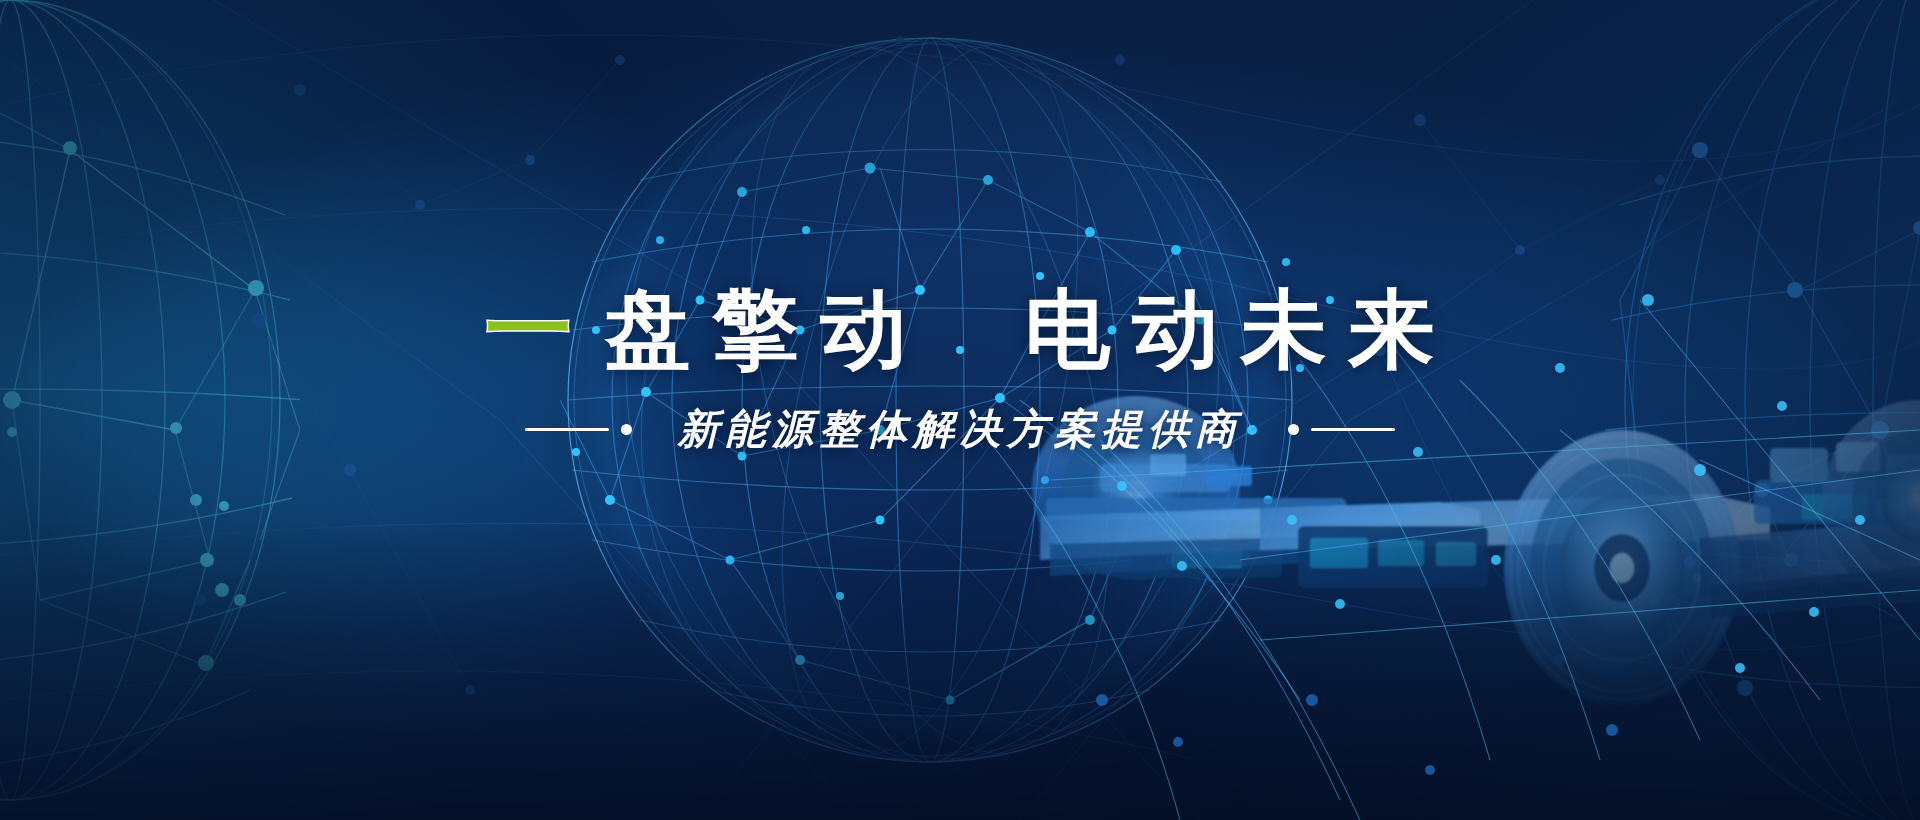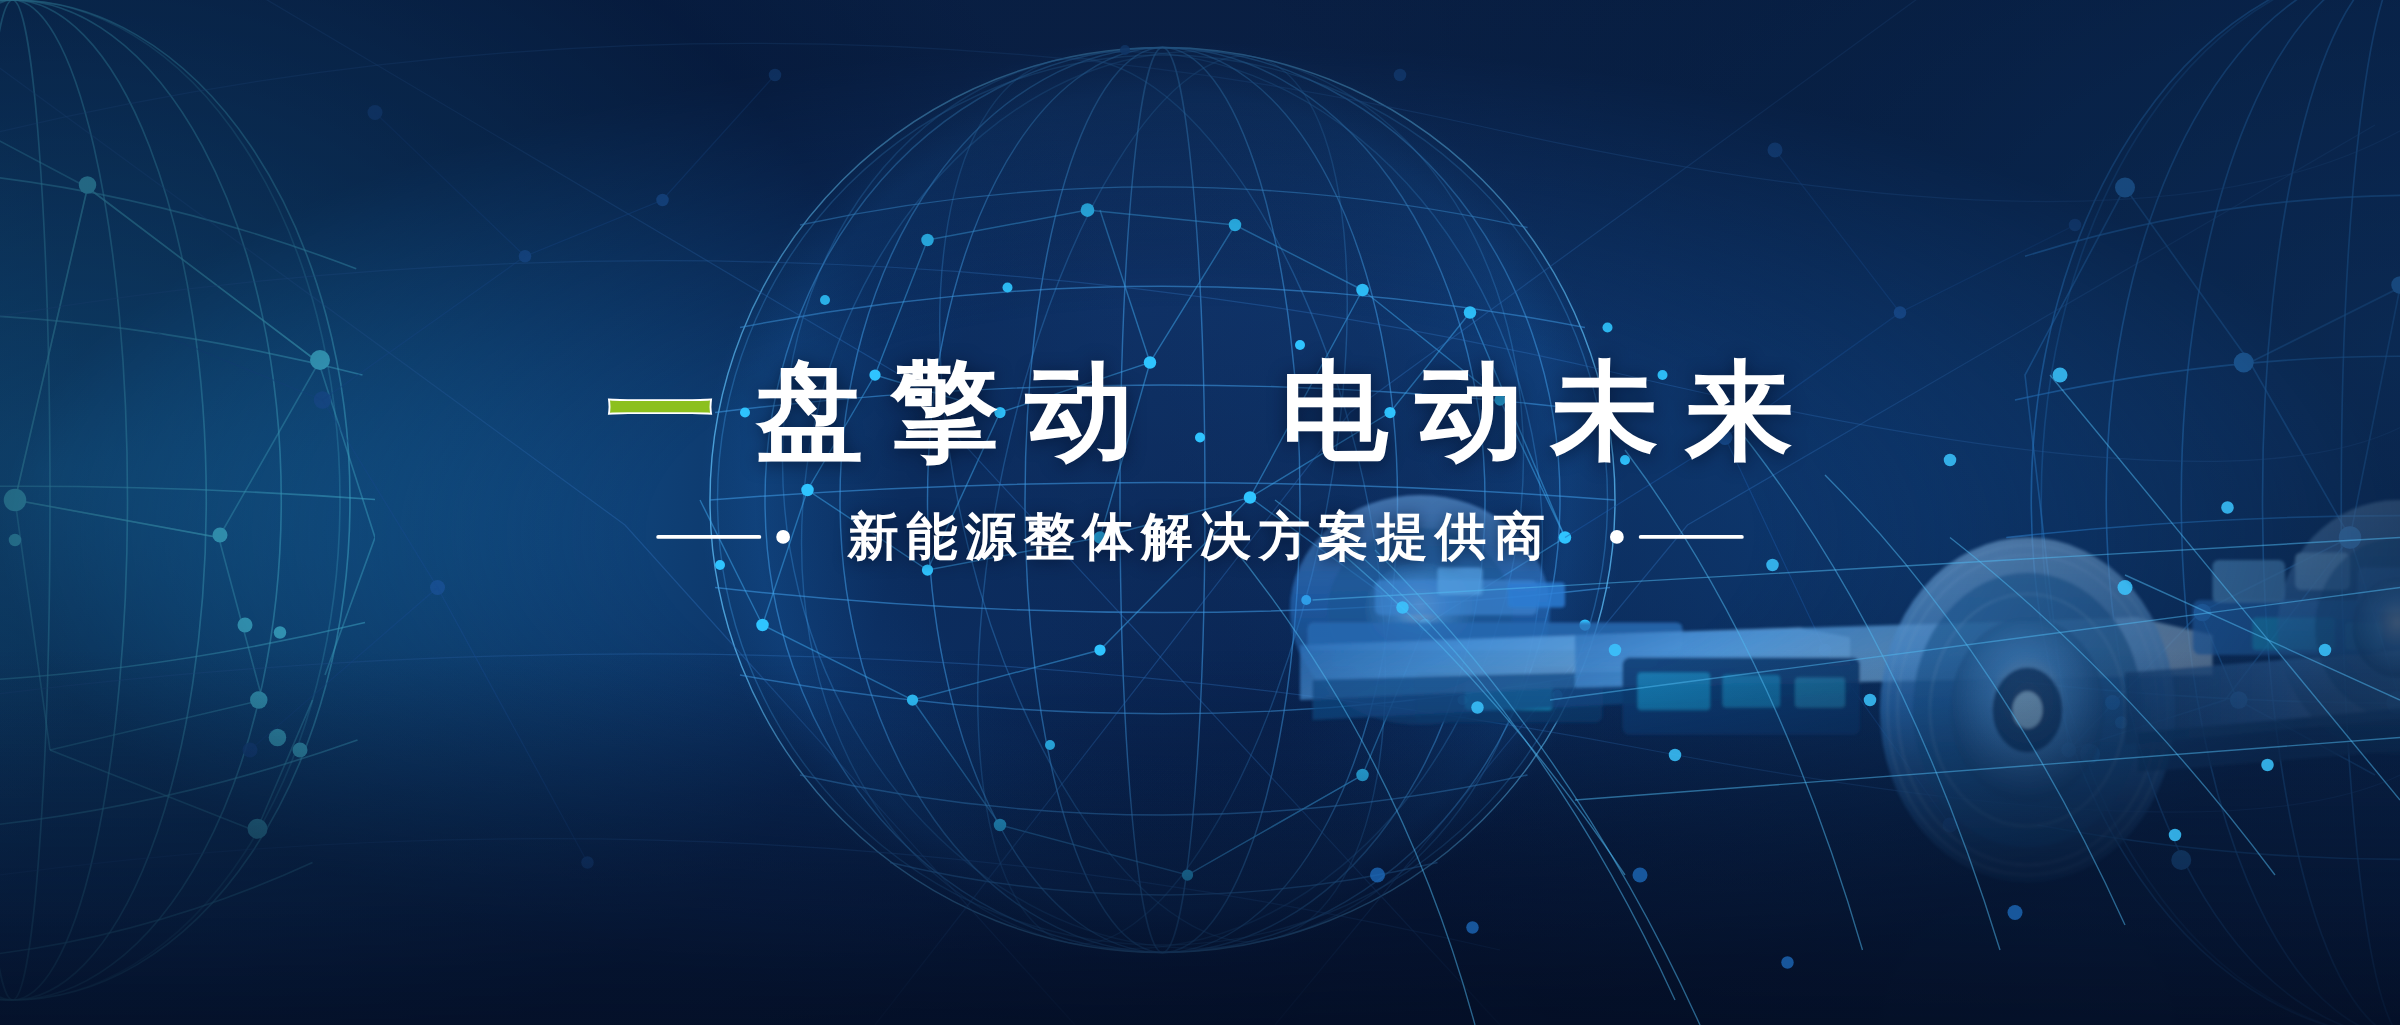--- a/index.html
+++ b/index.html
@@ -89,20 +89,21 @@
     margin-right:22px;
   }
   .hl-gap{ width:96px; display:inline-block; }
 
   .subline{
     margin-top:30px;
     display:flex;
     align-items:center;
     justify-content:center;
     gap:16px;
+    font-style:italic;
   }
   .deco{ display:flex; align-items:center; }
   .deco-bar{
     width:84px; height:3px;
     background:#ffffff;
     border-radius:2px;
   }
   .deco-dot{
     width:11px; height:11px;
     border-radius:50%;

